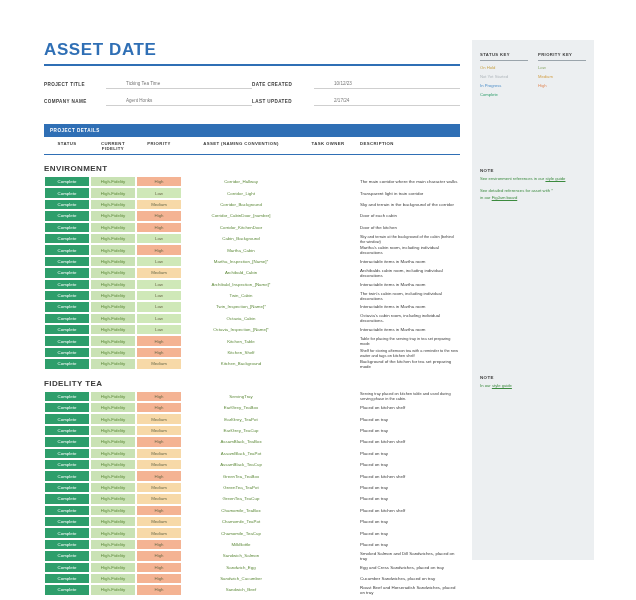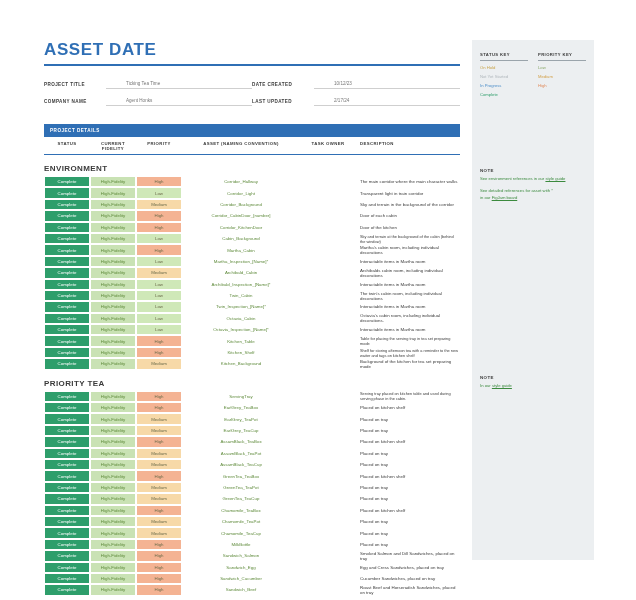--- a/index.html
+++ b/index.html
@@ -346,21 +346,21 @@
           </div>
           <div class="row">
             <div class="cell status" style="background: rgb(46, 158, 107); color: rgb(255, 255, 255);">Complete</div>
             <div class="cell fid" style="background: rgb(201, 226, 180); color: rgb(94, 138, 58);">High-Fidelity</div>
             <div class="cell pri" style="background: rgb(247, 217, 168); color: rgb(107, 107, 74);">Medium</div>
             <div class="cell asset" style="color: rgb(94, 138, 58);">Kitchen_Background</div>
             <div class="cell owner"></div>
             <div class="cell desc left">Background of the kitchen for tea set preparing mode</div>
           </div>
         </div>
-        <div class="section-title">PRIORITY TEA</div>
+        <div class="section-title">FIDELITY TEA</div>
         <div class="grid">
           <div class="row">
             <div class="cell status" style="background: rgb(46, 158, 107); color: rgb(255, 255, 255);">Complete</div>
             <div class="cell fid" style="background: rgb(201, 226, 180); color: rgb(94, 138, 58);">High-Fidelity</div>
             <div class="cell pri" style="background: rgb(244, 179, 147); color: rgb(107, 107, 74);">High</div>
             <div class="cell asset" style="color: rgb(94, 138, 58);">ServingTray</div>
             <div class="cell owner"></div>
             <div class="cell desc left" style="font-size: 3.9px;">Serving tray placed on kitchen table and used during serving phase in the cabin.</div>
           </div>
           <div class="row">

